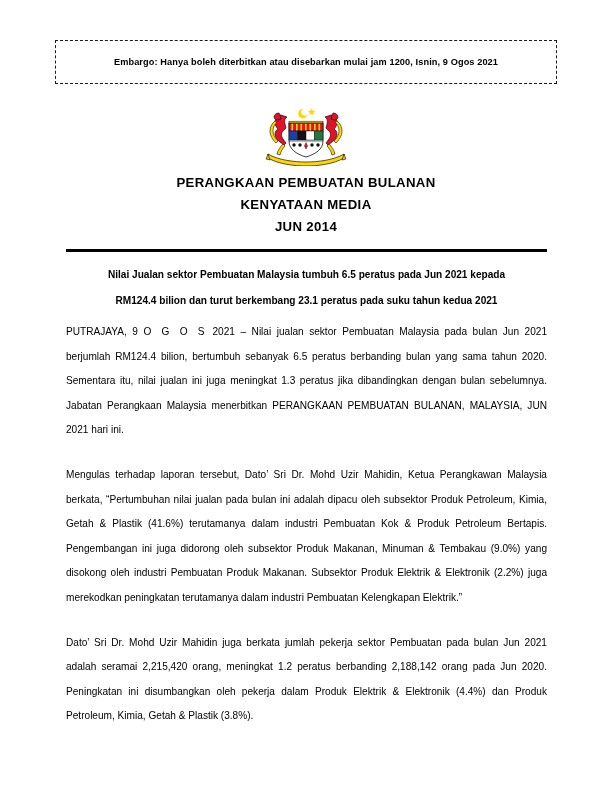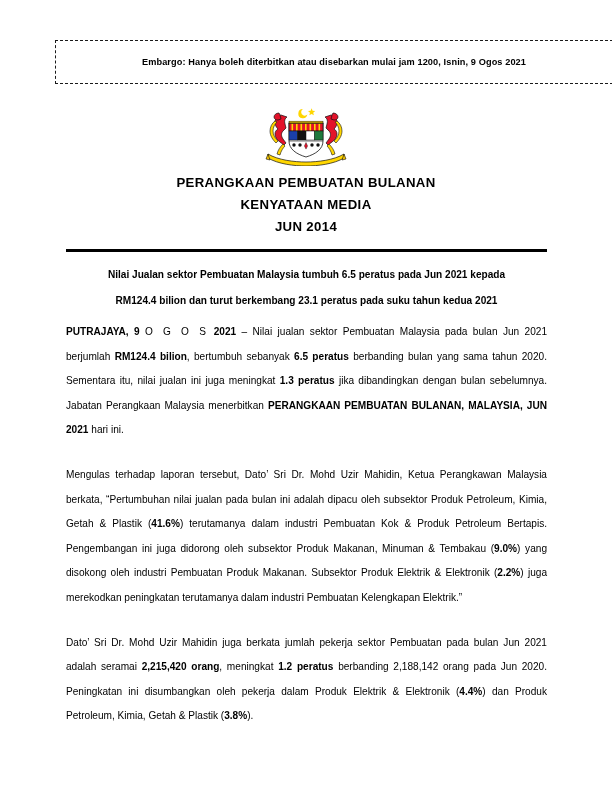--- a/index.html
+++ b/index.html
@@ -19,21 +19,21 @@
   .page {
     position: absolute;
     inset: 0;
   }
 
   
   .embargo-box {
     position: absolute;
     left: 55px;
     top: 40px;
-    width: 558px;
+    width: 502px;
     height: 44px;
     border: 1.5px dashed #1a1a1a;
     box-sizing: border-box;
     display: flex;
     align-items: center;
     justify-content: center;
   }
   .embargo-text {
     font-size: 9.2px;
     font-weight: bold;
@@ -105,21 +105,21 @@
   }
   p.para {
     margin: 0 0 20px 0;
     font-size: 10.1px;
     line-height: 24.6px;
     text-align: justify;
     text-justify: inter-word;
     color: #000;
   }
   p.para:last-child { margin-bottom: 14px; }
-  .b { font-weight: bold; }
+  .b { font-weight: normal; }
   .spaced { font-weight: normal; letter-spacing: 2.4px; }
 </style>
 </head>
 <body>
 
 <div class="page">
 
   <div class="embargo-box">
     <span class="embargo-text">Embargo: Hanya boleh diterbitkan atau disebarkan mulai jam 1200, Isnin, 9 Ogos 2021</span>
   </div>

